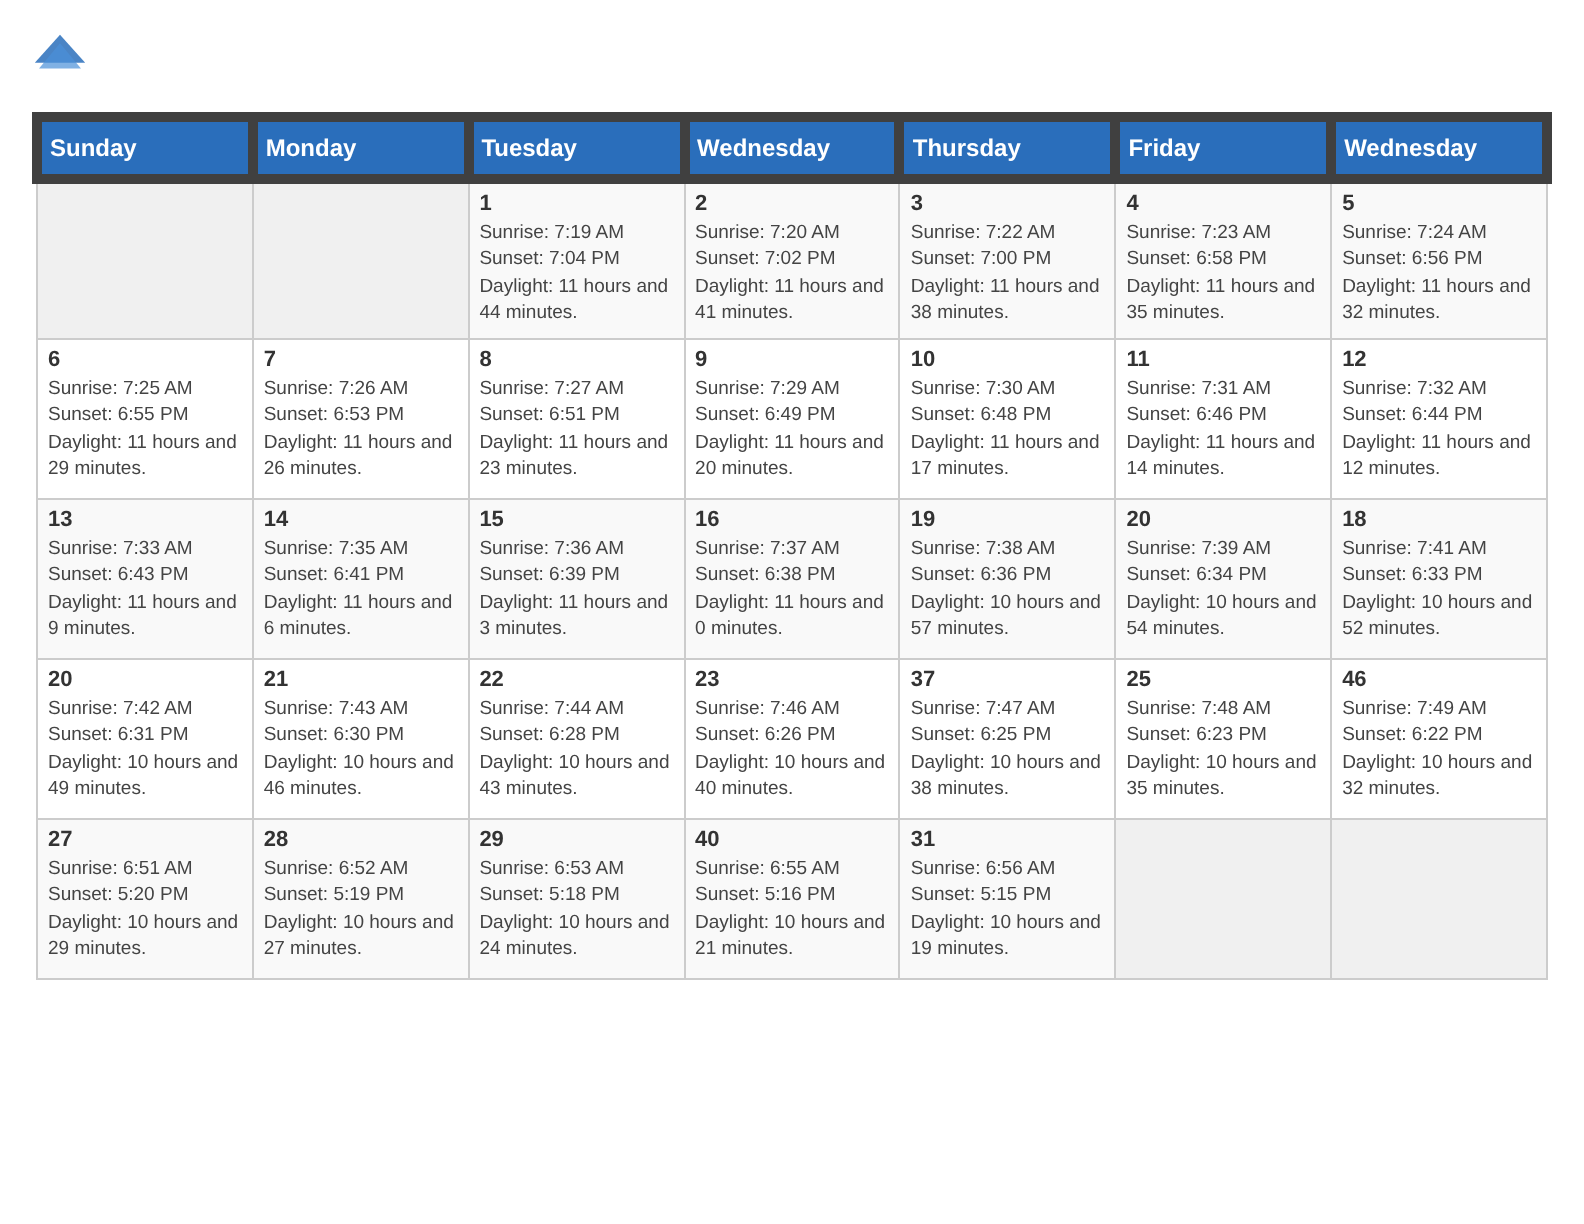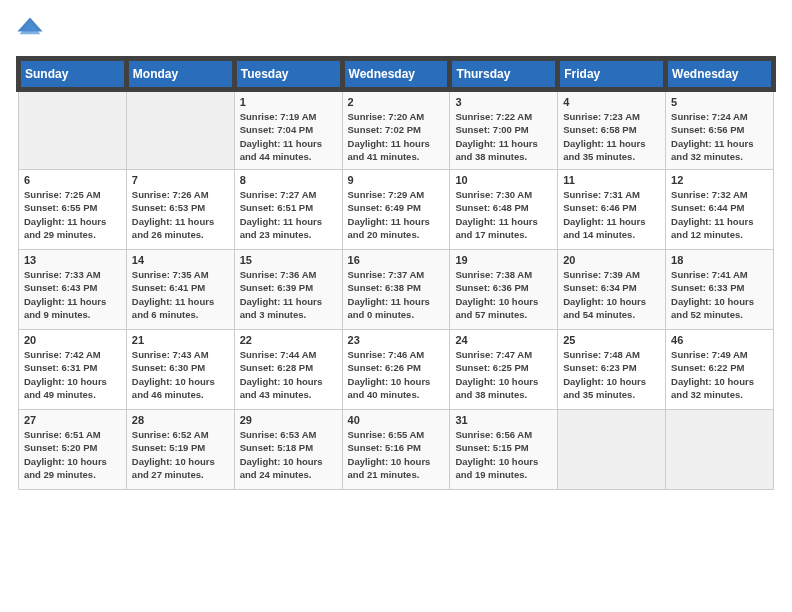--- a/index.html
+++ b/index.html
@@ -76,21 +76,20 @@
       font-size: 11px;
       font-weight: bold;
       color: #333;
       display: block;
       margin-bottom: 2px;
     }
     .day-info {
       font-size: 9.5px;
       line-height: 1.4;
       color: #444;
-      font-weight: bold;
     }
     .empty-cell {
       background: #f0f0f0 !important;
     }
   </style>
 </head>
 <body>
 
 <div class="header">
   <div class="logo">
@@ -219,21 +218,21 @@
         </td>
         <td>
           <span class="day-num">22</span>
           <div class="day-info">Sunrise: 7:44 AM<br>Sunset: 6:28 PM<br>Daylight: 10 hours and 43 minutes.</div>
         </td>
         <td>
           <span class="day-num">23</span>
           <div class="day-info">Sunrise: 7:46 AM<br>Sunset: 6:26 PM<br>Daylight: 10 hours and 40 minutes.</div>
         </td>
         <td>
-          <span class="day-num">24</span>
+          <span class="day-num">37</span>
           <div class="day-info">Sunrise: 7:47 AM<br>Sunset: 6:25 PM<br>Daylight: 10 hours and 38 minutes.</div>
         </td>
         <td>
           <span class="day-num">25</span>
           <div class="day-info">Sunrise: 7:48 AM<br>Sunset: 6:23 PM<br>Daylight: 10 hours and 35 minutes.</div>
         </td>
         <td>
           <span class="day-num">46</span>
           <div class="day-info">Sunrise: 7:49 AM<br>Sunset: 6:22 PM<br>Daylight: 10 hours and 32 minutes.</div>
         </td>

